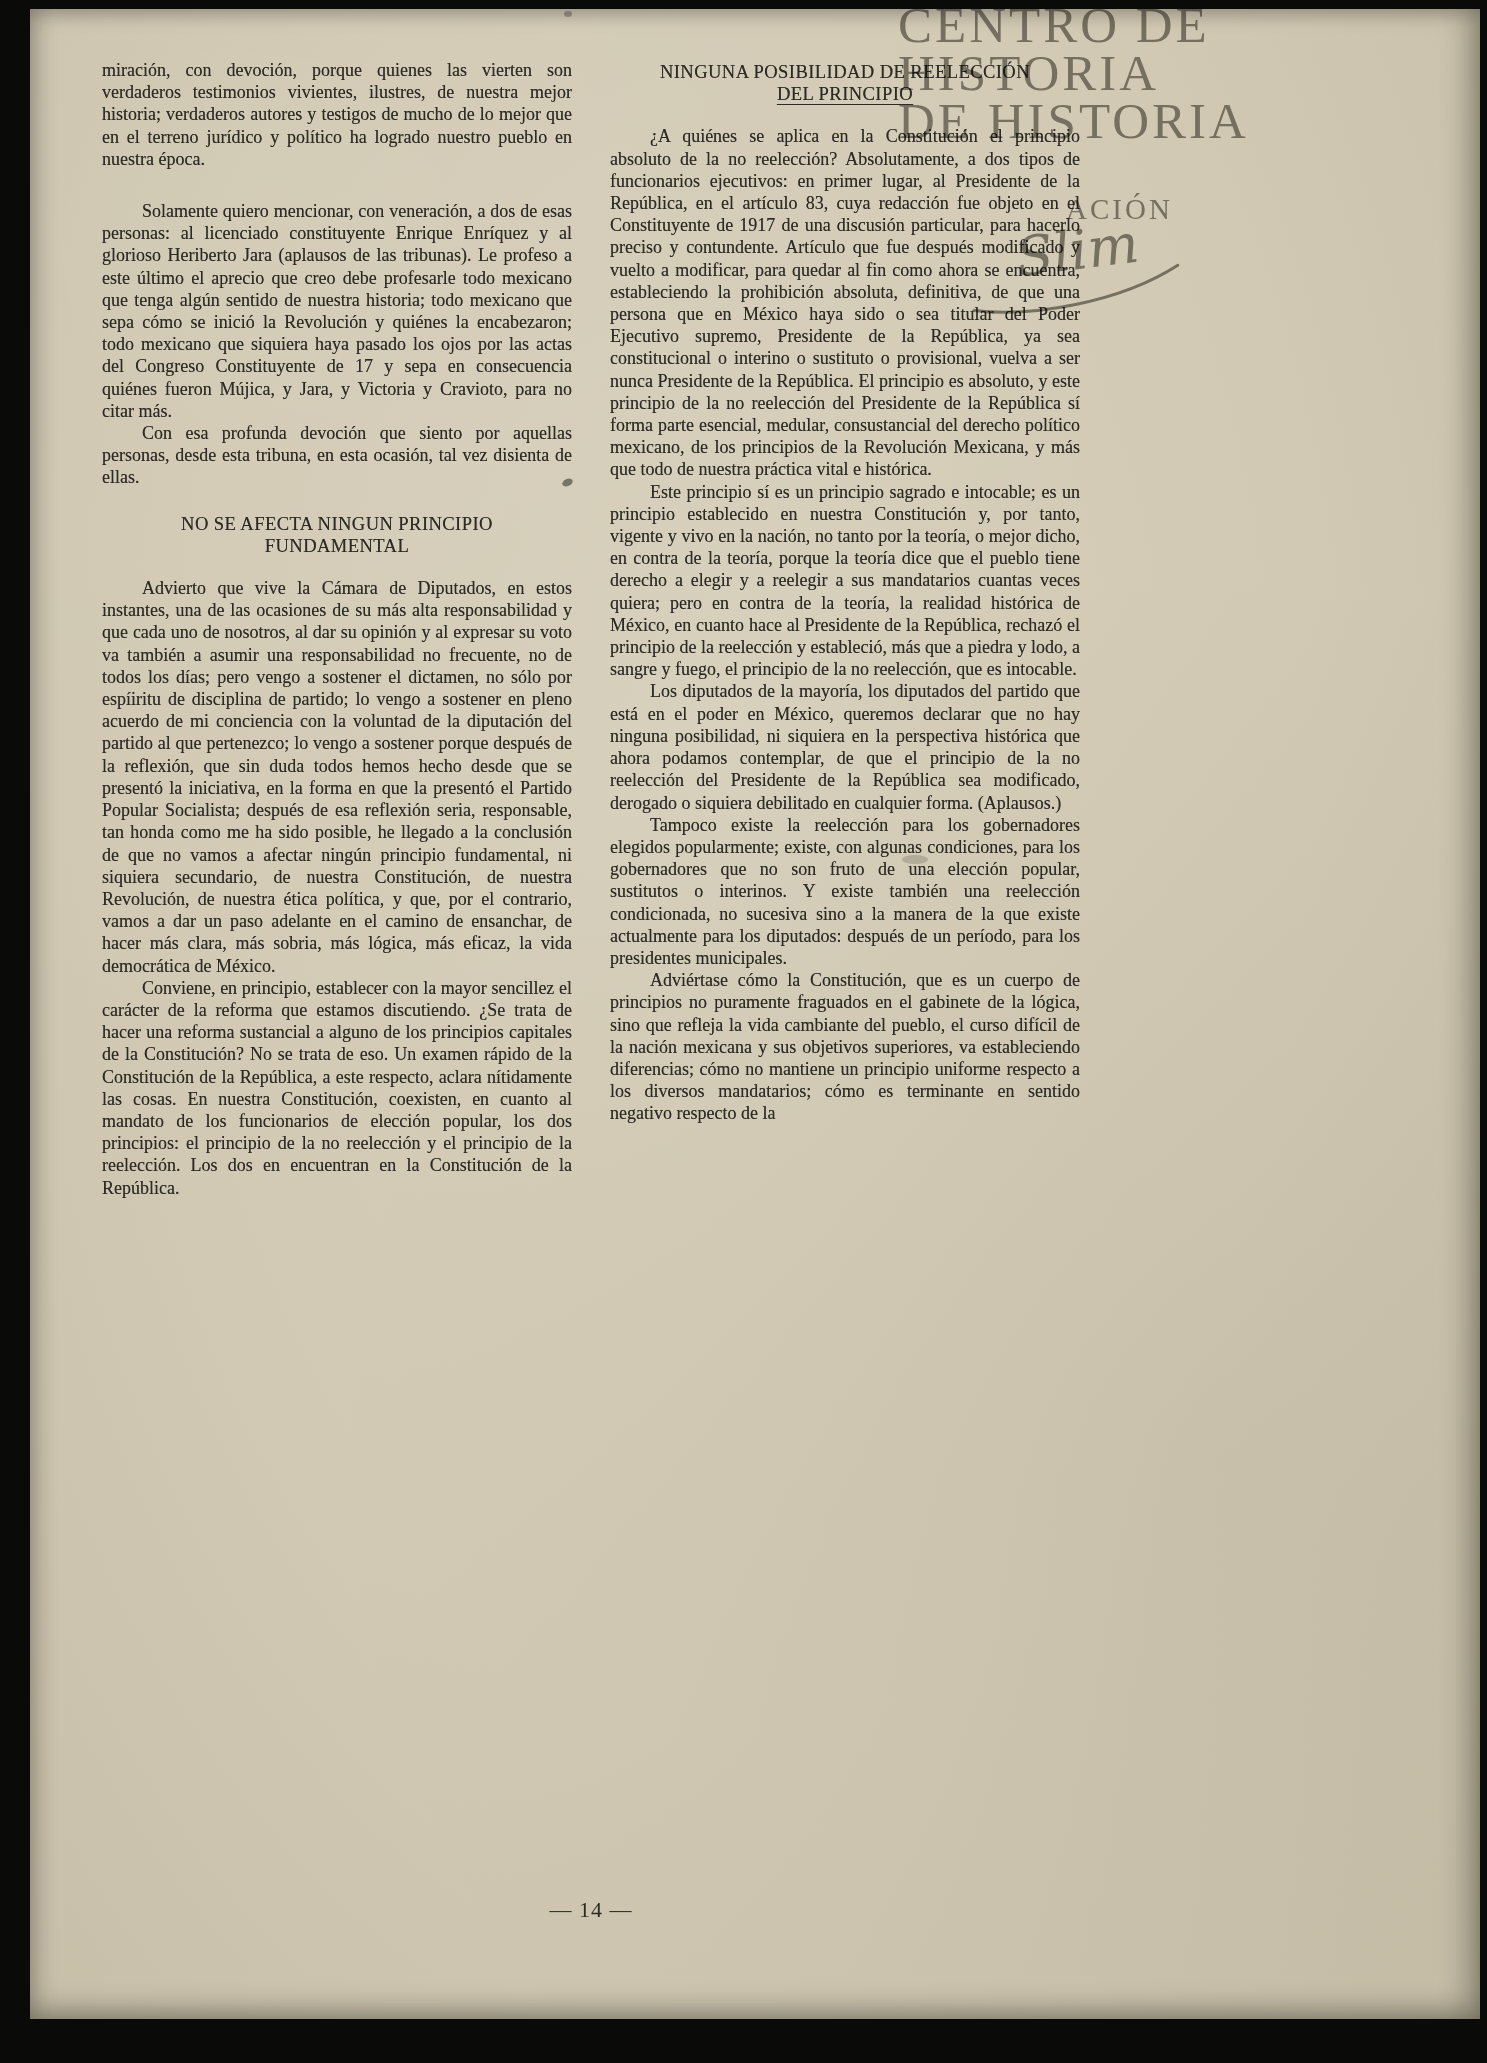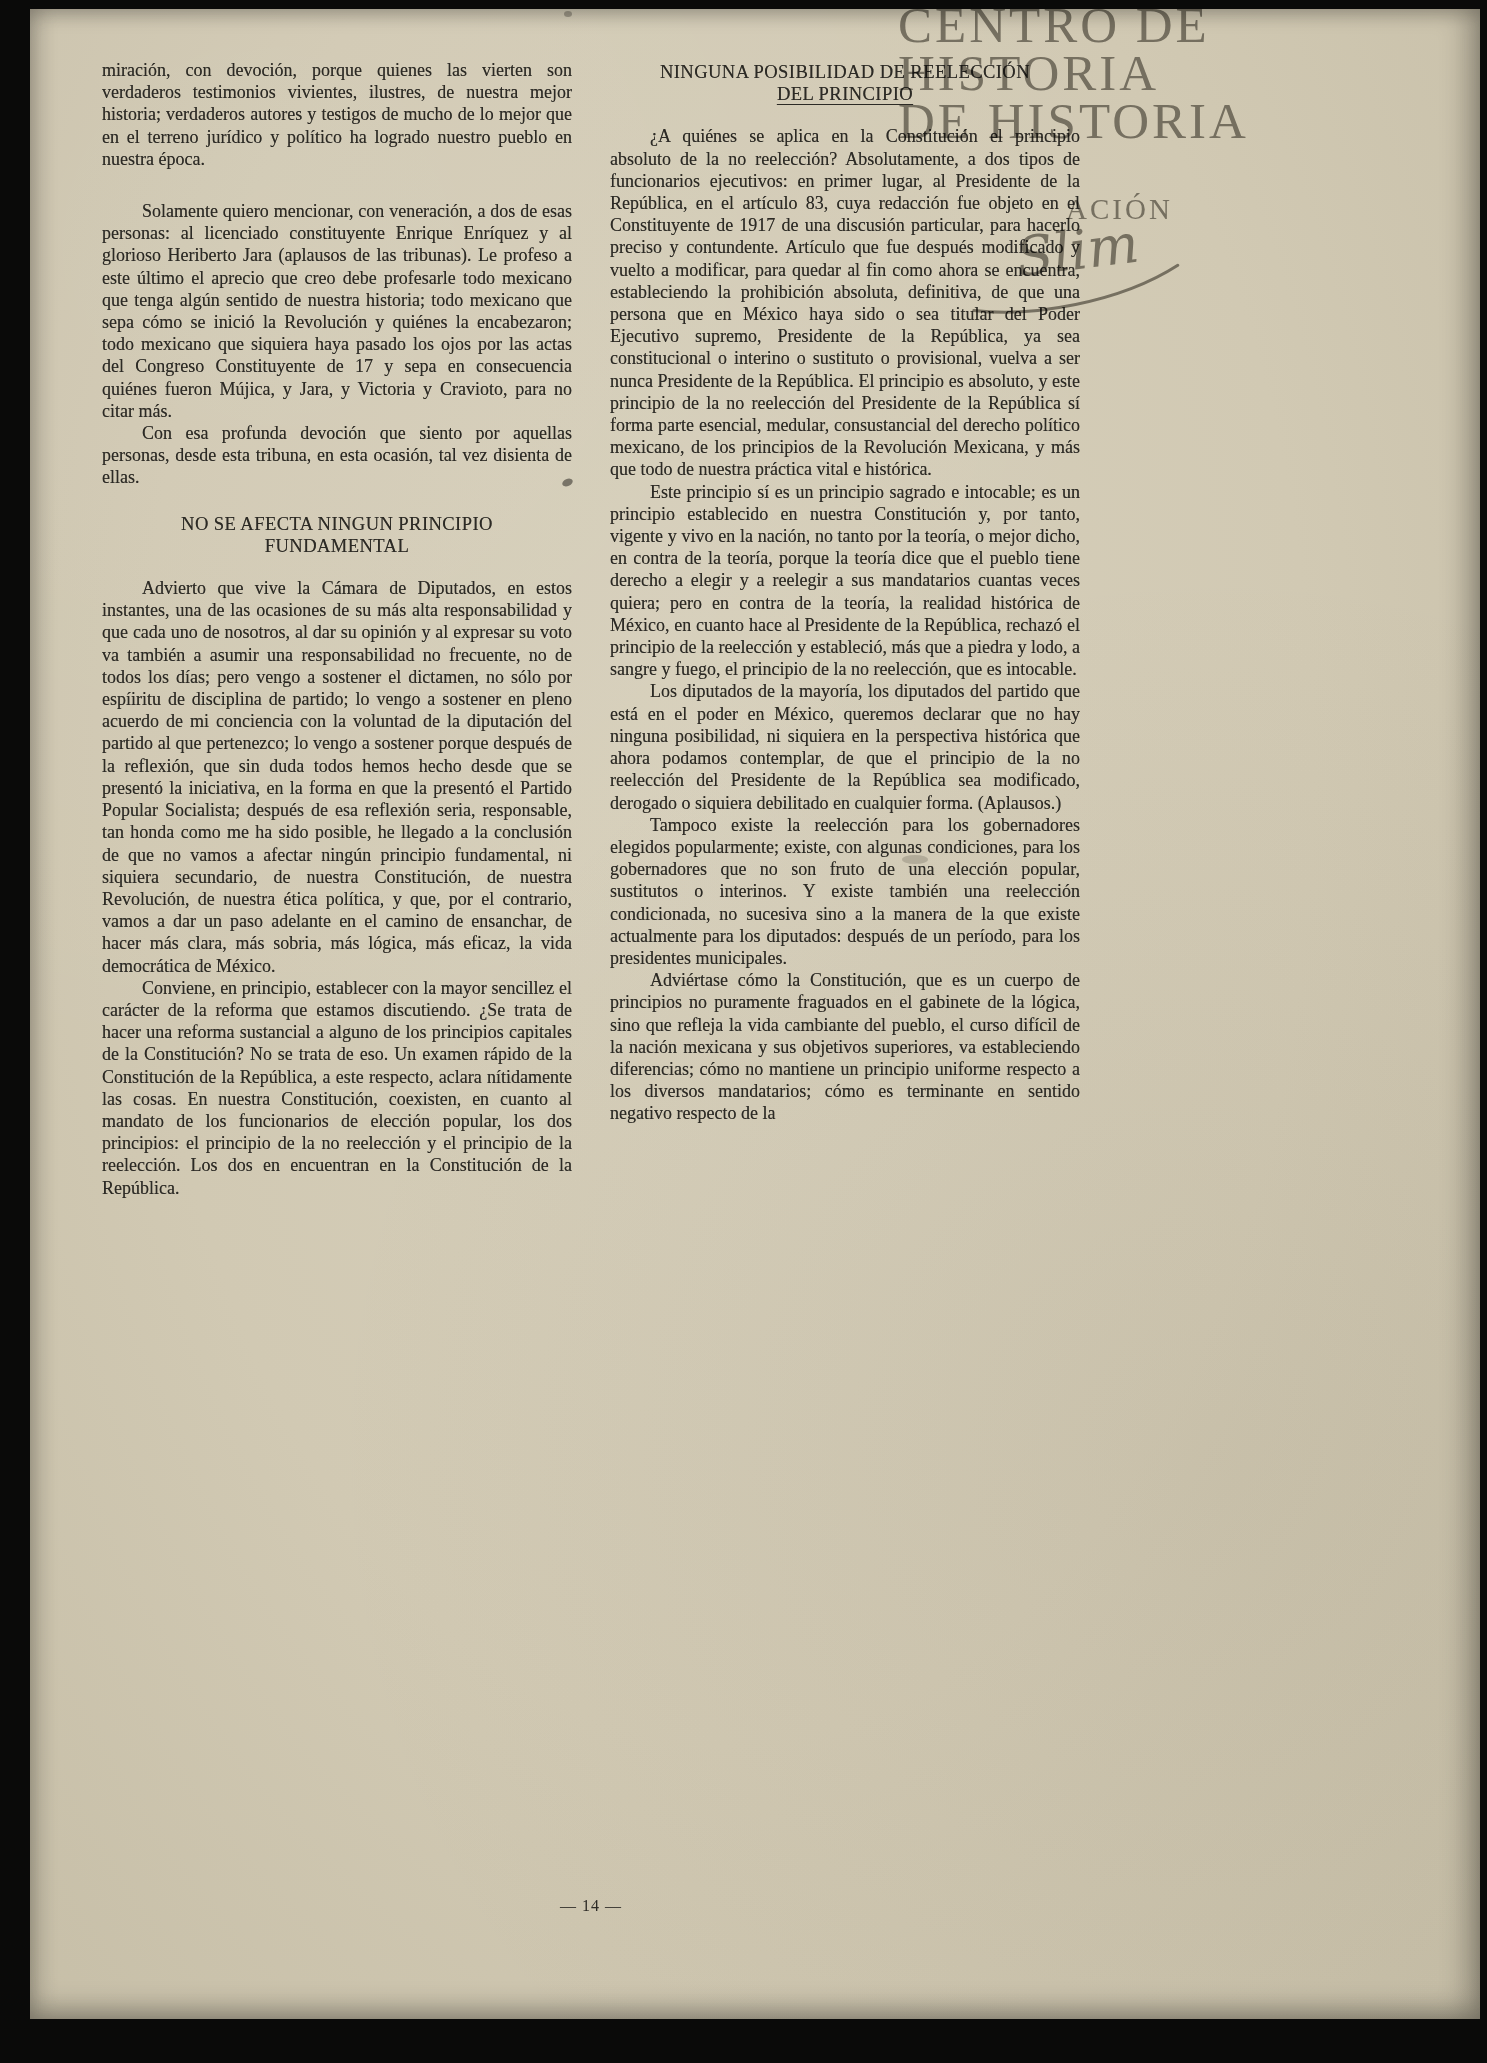--- a/index.html
+++ b/index.html
@@ -37,21 +37,21 @@
   .heading {
     margin:24px 12px 20px; font-size:18.6px; font-weight:normal;
     text-align:center; letter-spacing:.4px;
     color:#2c2a25;
   }
   .heading-top { margin-top:2px; }
   .hl { display:block; }
   .hl.underlined { text-decoration:underline; text-underline-offset:4px; text-decoration-thickness:1px; }
   .footer {
     position:absolute; left:72px; width:978px; top:1888px;
-    text-align:center; font-size:16px; color:#2c2a25;
+    text-align:center; font-size:22px; color:#2c2a25;
     letter-spacing:1px;
   }
   
   .watermark {
     position:absolute; left:868px; top:-8px; width:340px;
     color:#7b7872; mix-blend-mode:multiply; opacity:.85;
     pointer-events:none;
   }
   .wm-line {
     font-size:51px; line-height:48px; letter-spacing:3px;

